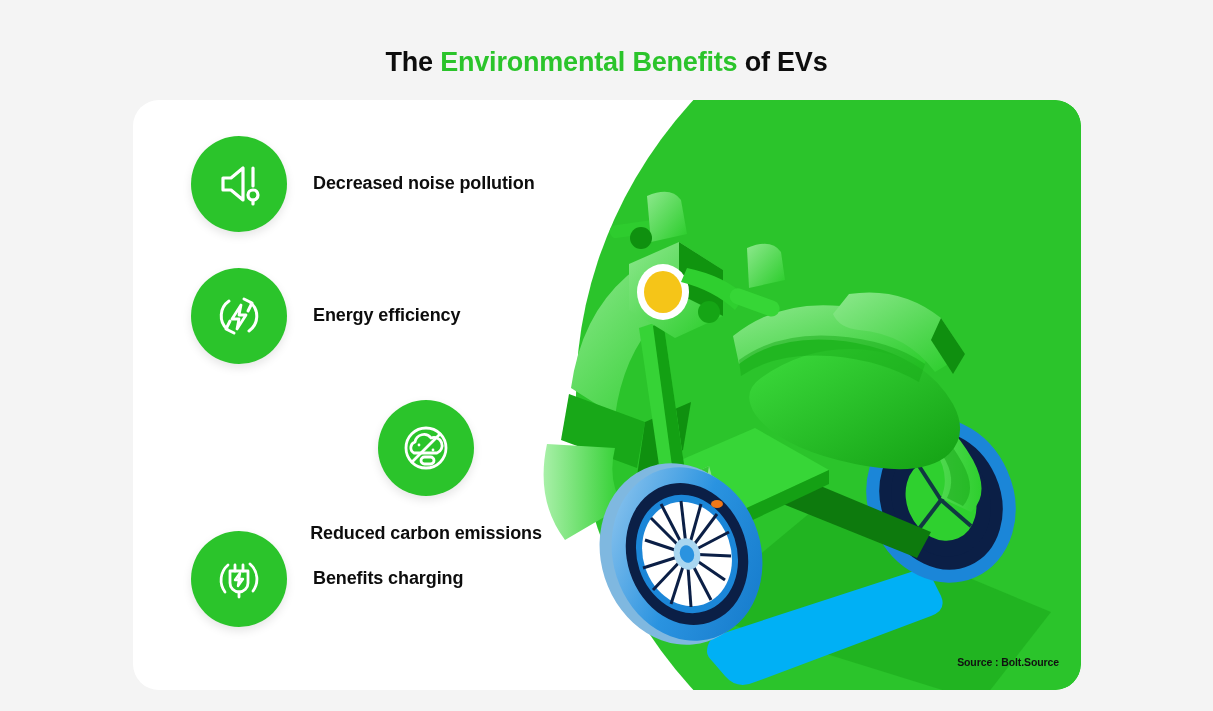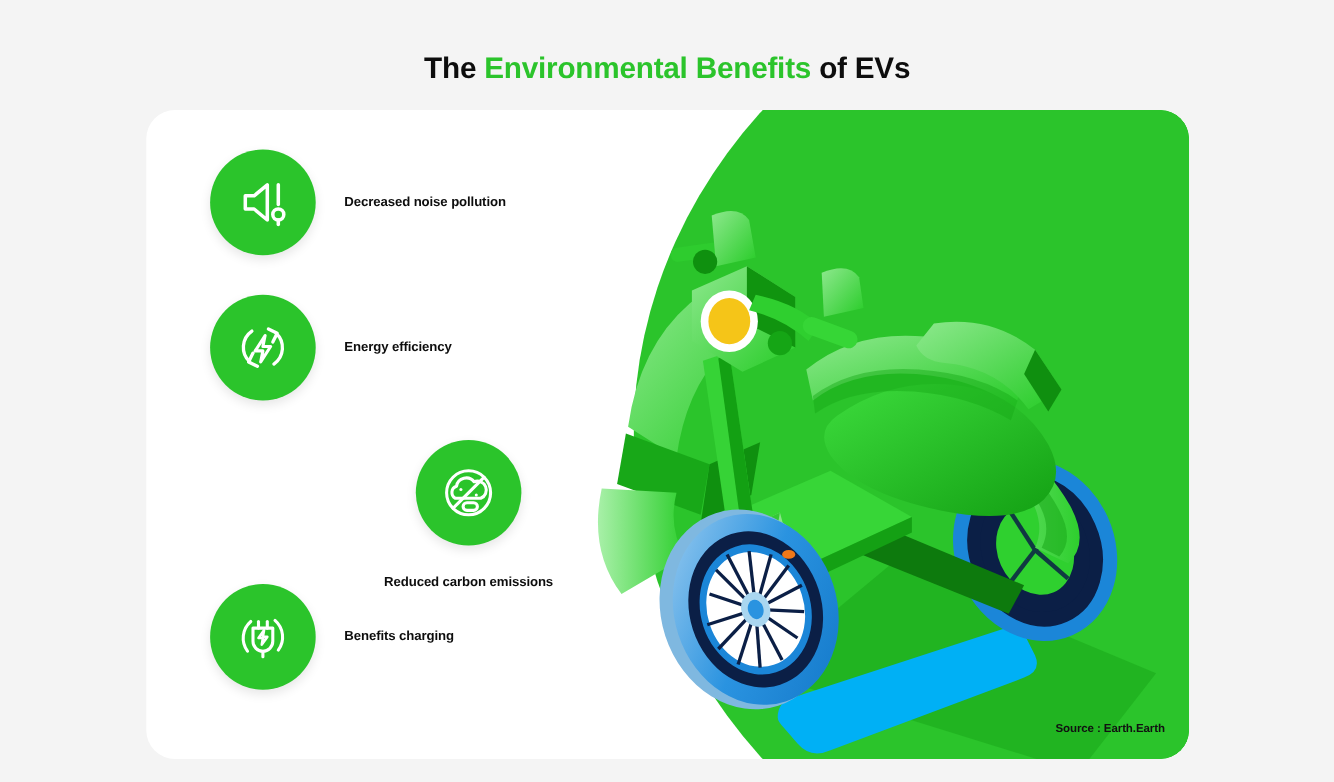--- a/index.html
+++ b/index.html
@@ -79,21 +79,21 @@
     border-radius:50%;
     background:#2bc42b;
     display:flex;
     align-items:center;
     justify-content:center;
     box-shadow:0 4px 10px rgba(0,0,0,0.10);
   }
   .icon-circle svg { display:block; }
 
   .benefit-label {
-    font-size:12px;
+    font-size:18px;
     font-weight:bold;
     color:#0d0d0d;
     line-height:1.28;
     letter-spacing:-0.1px;
     max-width:300px;
   }
 
   
   .source {
     position:absolute;
@@ -298,16 +298,16 @@
             <line x1="31" y1="13" x2="31" y2="19"></line>
             <line x1="27" y1="40" x2="27" y2="45"></line>
             <path d="M28 21 l-5 7 h4 l-1 6 5 -7 h-4 z" stroke-width="2.4"></path>
           </svg>
         </div>
         <div class="benefit-label">Benefits charging</div>
       </div>
 
     </div>
 
-    <div class="source">Source : Earth.Earth</div>
+    <div class="source">Source : Bolt.Source</div>
 
   </div>
 </div>
 
 </body></html>

